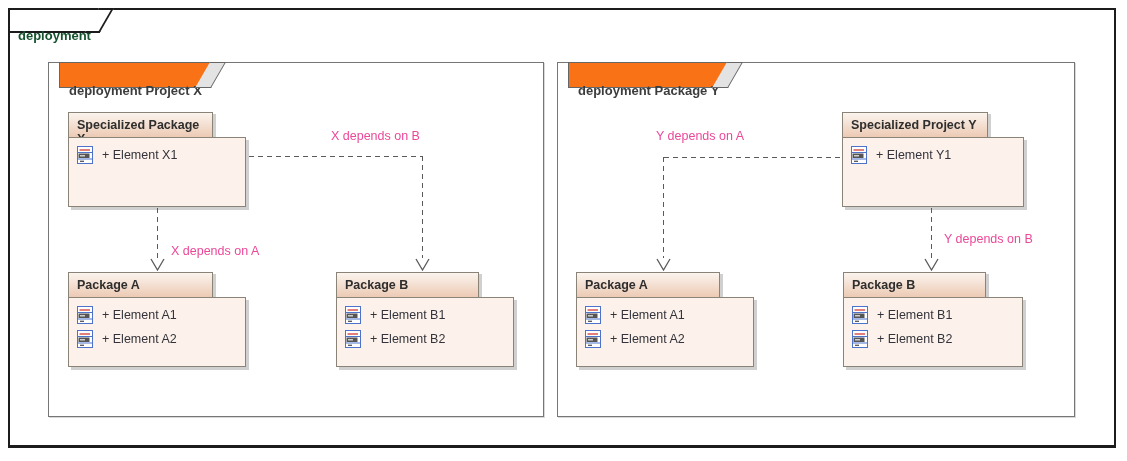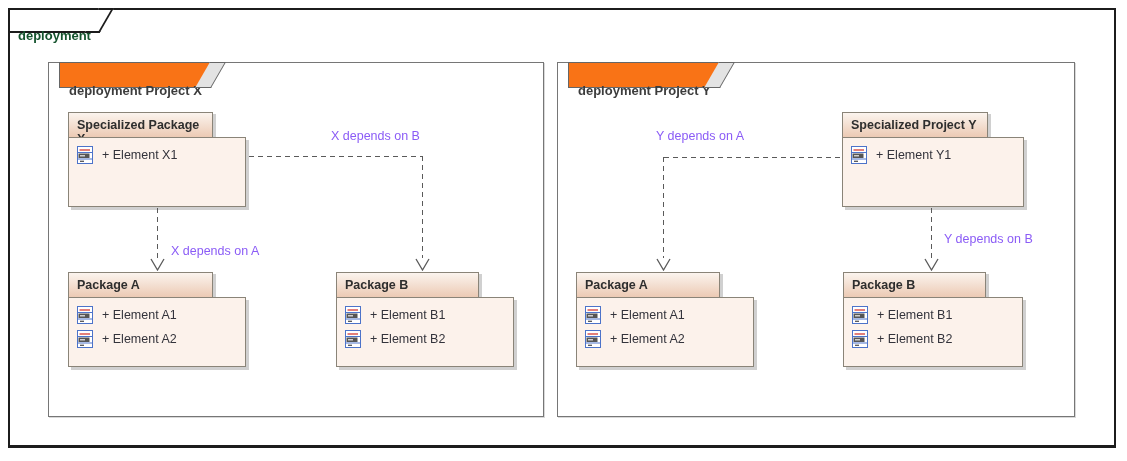--- a/index.html
+++ b/index.html
@@ -39,42 +39,42 @@
   .el-row{display:flex;align-items:center;gap:9px;margin-bottom:6px;
           font-size:12.5px;color:#33333b;}
   .el-icon{display:inline-flex;width:16px;height:18px;flex:0 0 auto;}
 
   
   .dash-h{position:absolute;height:1px;
           background:repeating-linear-gradient(90deg,#5a5a5a 0 5px,transparent 5px 9px);}
   .dash-v{position:absolute;width:1px;
           background:repeating-linear-gradient(180deg,#5a5a5a 0 5px,transparent 5px 9px);}
   .arrowhead{position:absolute;width:17px;height:13px;}
-  .conn-label{position:absolute;font-size:12.5px;color:#8b5cf6;white-space:nowrap;}
+  .conn-label{position:absolute;font-size:12.5px;color:#ec4899;white-space:nowrap;}
 </style>
 </head>
 <body>
 
 <div class="page">
 
   <div class="outer-frame">
     <div class="frame-tab outer-tab">
       <span>deployment</span>
     </div>
   </div>
 
   <div class="inner-frame" style="left:48px;top:62px;width:496px;height:355px">
     <div class="frame-tab inner-tab">
       <span>deployment Project X</span>
     </div>
   </div>
 
   <div class="inner-frame" style="left:557px;top:62px;width:518px;height:355px">
     <div class="frame-tab inner-tab">
-      <span>deployment Project Y</span>
+      <span>deployment Package Y</span>
     </div>
   </div>
 
   <div class="pkg" style="left:68px;top:112px">
     <div class="pkg-tab" style="width:145px">
       <span>Specialized Package X</span>
     </div>
     <div class="pkg-body" style="width:178px;height:70px">
       <div class="el-row">
         <span class="el-icon">

